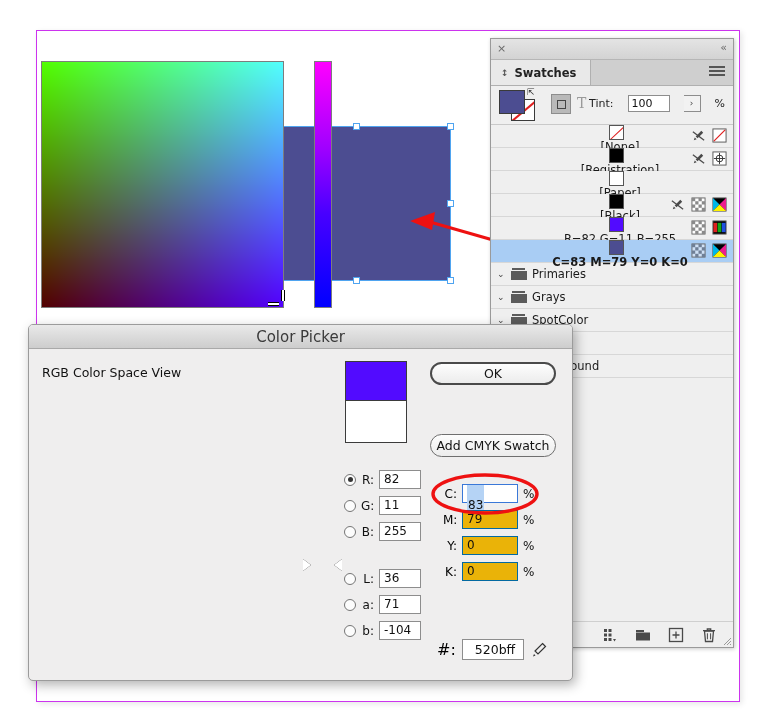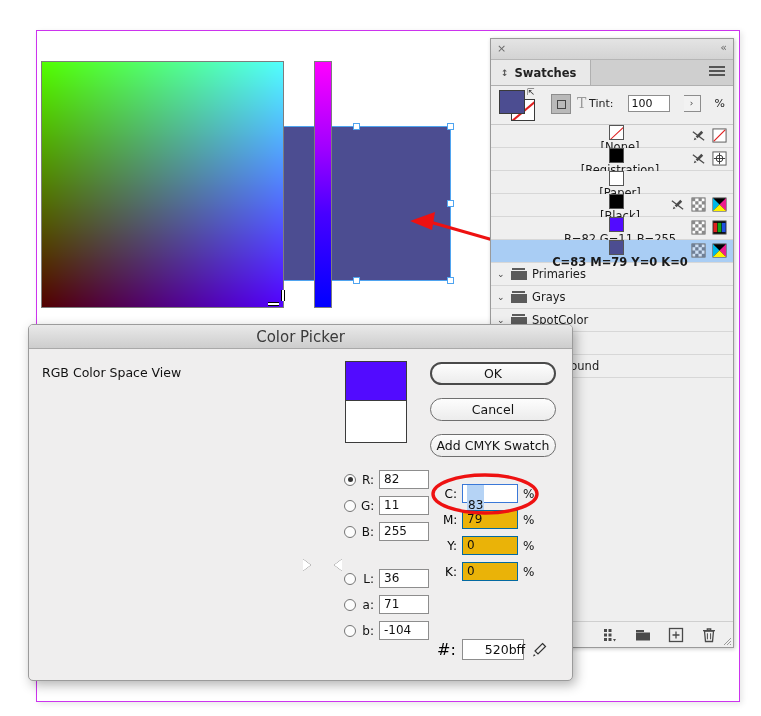--- a/index.html
+++ b/index.html
@@ -162,21 +162,21 @@
   }
   #btn-ok{left:430px;top:362px;width:126px;border:2px solid #4a4a4a;}
   #btn-cancel{left:430px;top:398px;width:126px;}
   #btn-addcmyk{left:430px;top:434px;width:126px;}
 
   
   .radio{width:12px;height:12px;border:1px solid #757575;border-radius:50%;background:#fcfcfc;box-sizing:border-box;position:relative;flex:none;}
   .radio.on:after{content:"";position:absolute;left:2.5px;top:2.5px;width:5px;height:5px;border-radius:50%;background:#333;}
   .fieldrow{position:absolute;display:flex;align-items:center;gap:5px;font-size:12px;}
   .flabel{width:13px;text-align:right;color:#111;}
-  .fbox{width:50px;height:19px;background:#fff;border:1px solid #8d8d8d;box-sizing:border-box;
+  .fbox{width:42px;height:19px;background:#fff;border:1px solid #8d8d8d;box-sizing:border-box;
         font-size:12px;line-height:17px;padding:0 4px;color:#111;}
   .pct{color:#111;font-size:12px;}
 
   #row-R{left:344px;top:470px;}
   #row-G{left:344px;top:496px;}
   #row-B{left:344px;top:522px;}
   #row-L{left:344px;top:569px;}
   #row-a{left:344px;top:595px;}
   #row-b{left:344px;top:621px;}
 
@@ -184,21 +184,21 @@
   .cbox{width:56px;height:19px;background:#eab308;border:1px solid #0369a1;box-sizing:border-box;font-size:12px;line-height:17px;padding:0 4px;color:#111;}
   .cbox.active{border:1.5px solid #3a78d8;background:#fff;}
   .cbox.active span{background:#b5d3f5;display:inline-block;padding:12px 1px;}
   #row-C{left:443px;top:484px;}
   #row-M{left:443px;top:510px;}
   #row-Y{left:443px;top:536px;}
   #row-K{left:443px;top:562px;}
   .clab{width:14px;text-align:right;}
 
   #row-hex{position:absolute;left:437px;top:639px;display:flex;align-items:center;gap:6px;}
-  #hexbox{width:62px;height:21px;background:#fff;border:1px solid #8d8d8d;box-sizing:border-box;font-size:12.5px;line-height:19px;padding:0 22px;color:#111;}
+  #hexbox{width:62px;height:21px;background:#fff;border:1px solid #8d8d8d;box-sizing:border-box;font-size:12.5px;line-height:19px;padding:0 12px;color:#111;}
   #eyedropper{width:18px;height:18px;}
 
   
   #red-ellipse{position:absolute;left:430px;top:472px;width:110px;height:44px;pointer-events:none;}
 </style>
 </head>
 <body>
 
 <div id="canvas-area">
   <div id="page-shadow"></div>
@@ -478,21 +478,20 @@
   </div>
 
   <div id="hue-slider" style="pointer-events:auto;"></div>
   <div class="slider-tri" id="tri-left" style="pointer-events:auto;"></div>
   <div class="slider-tri" id="tri-right" style="pointer-events:auto;"></div>
 
   <div id="preview-new"></div>
   <div id="preview-old" style="pointer-events:auto;"></div>
 
   <div class="cp-button" id="btn-ok" style="pointer-events:auto;">OK</div>
-  <div class="cp-button" id="btn-cancel" style="pointer-events:auto;">Cancel</div>
   <div class="cp-button" id="btn-addcmyk" style="pointer-events:auto;">Add CMYK Swatch</div>
 
   <div class="fieldrow" id="row-R" style="pointer-events:auto;">
     <span class="radio on"></span>
     <span class="flabel">R:</span>
     <span class="fbox">82</span>
   </div>
   <div class="fieldrow" id="row-G" style="pointer-events:auto;">
     <span class="radio"></span>
     <span class="flabel">G:</span>

